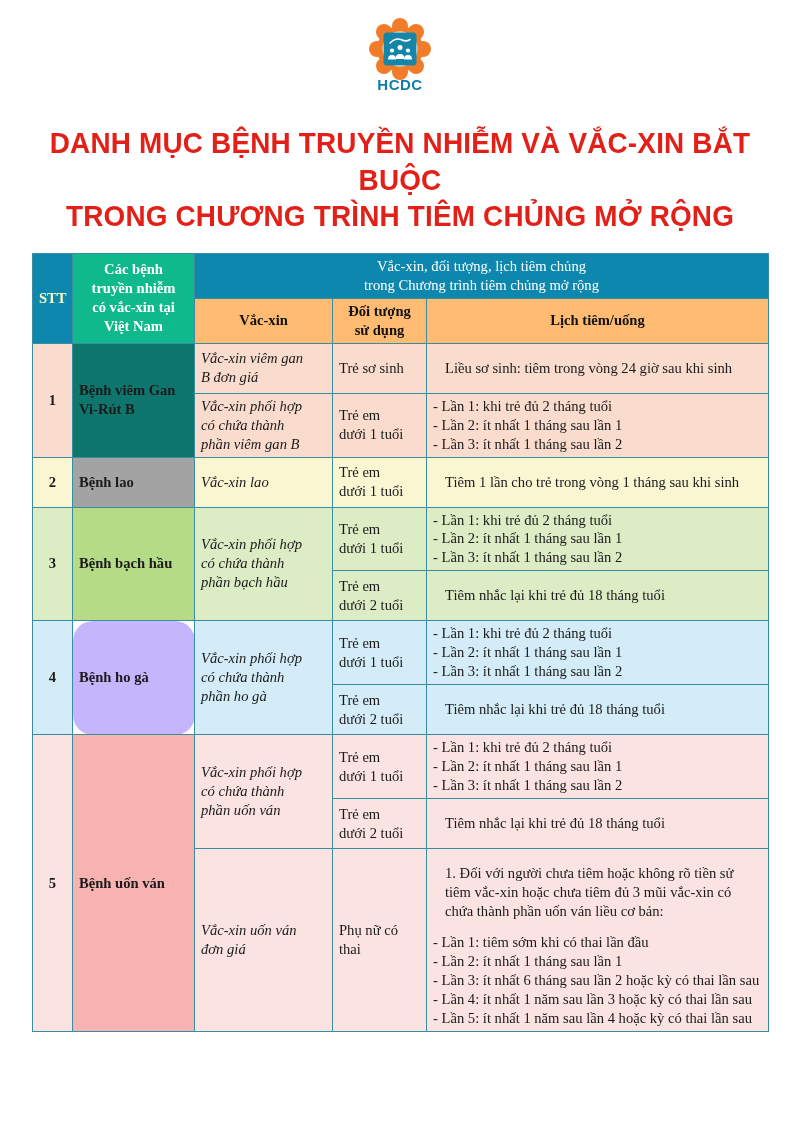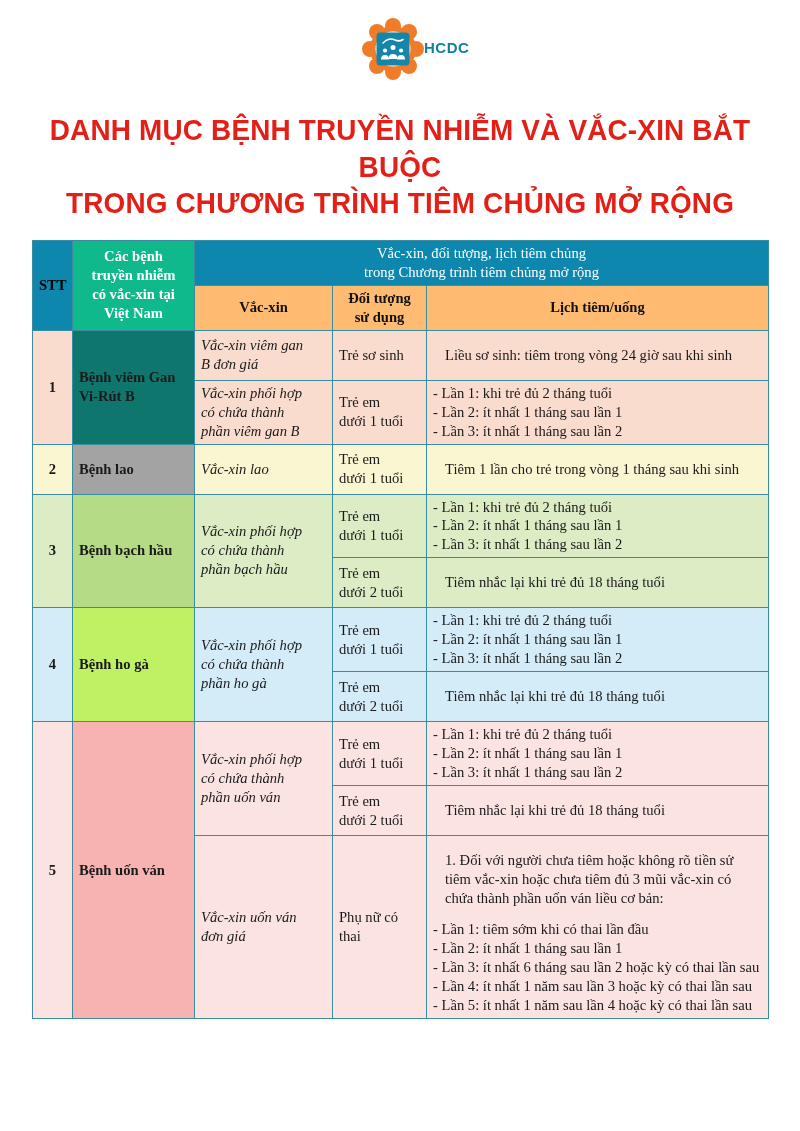--- a/index.html
+++ b/index.html
@@ -20,20 +20,21 @@
   .masthead {
     display: flex;
     align-items: center;
     justify-content: center;
     gap: 14px;
     padding-top: 18px;
   }
   .logo-wrap {
     width: 76px;
     display: flex;
+    flex-direction: column;
     align-items: center;
   }
   .logo-mark {
     position: relative;
     width: 62px;
     height: 62px;
   }
   .logo-mark svg { display: block; }
   .logo-text {
     font-family: "Liberation Sans", sans-serif;
@@ -95,21 +96,21 @@
   }
   .col-stt  { width: 40px;  }
   .col-dis  { width: 122px; }
   .col-vac  { width: 138px; }
   .col-obj  { width: 94px;  }
   .col-sch  { width: 342px; }
 
   
   th.h-stt {
     background: #0d87ad;
-    color: #000000;
+    color: #fef9c3;
     font-weight: bold;
     text-align: center;
     font-size: 15px;
   }
   th.h-dis {
     background: #10b98b;
     color: #ffffff;
     font-weight: bold;
     text-align: center;
     font-size: 15.5px;
@@ -150,21 +151,21 @@
   td.c-sch { text-align: left; }
 
   
   .r1-bg  { background: #fadcce; }
   .r1-dis { background: #0f766e; }
   .r2-bg  { background: #fbf6d2; }
   .r2-dis { background: #a3a3a3; }
   .r3-bg  { background: #dcecc5; }
   .r3-dis { background: #b5db86; }
   .r4-bg  { background: #d3ecf8; }
-  .r4-dis { background: #bef264; }
+  .r4-dis { background: #c4b5fd; border-radius: 20px; }
   .r5-bg  { background: #fbe3e2; }
   .r5-dis { background: #f7b3b1; }
   .para { margin: 12px; }
 </style>
 </head>
 <body>
 
 <div class="masthead">
   <div class="logo-wrap">
     <div class="logo-mark">

